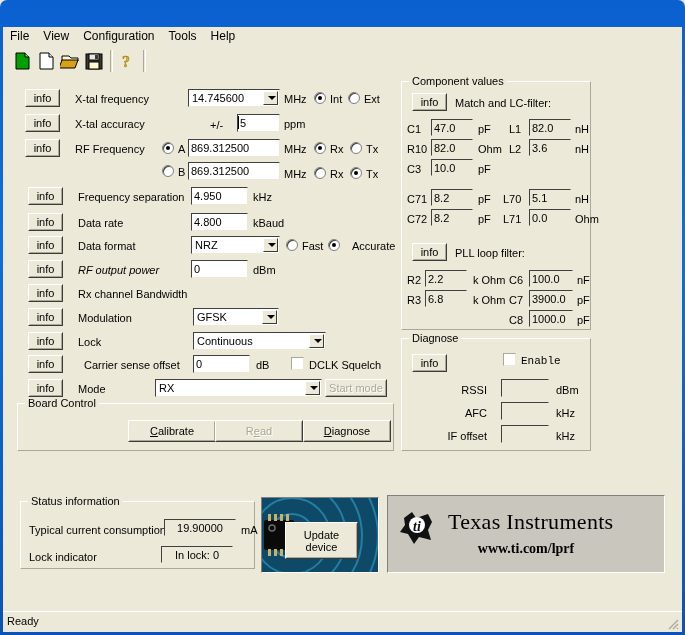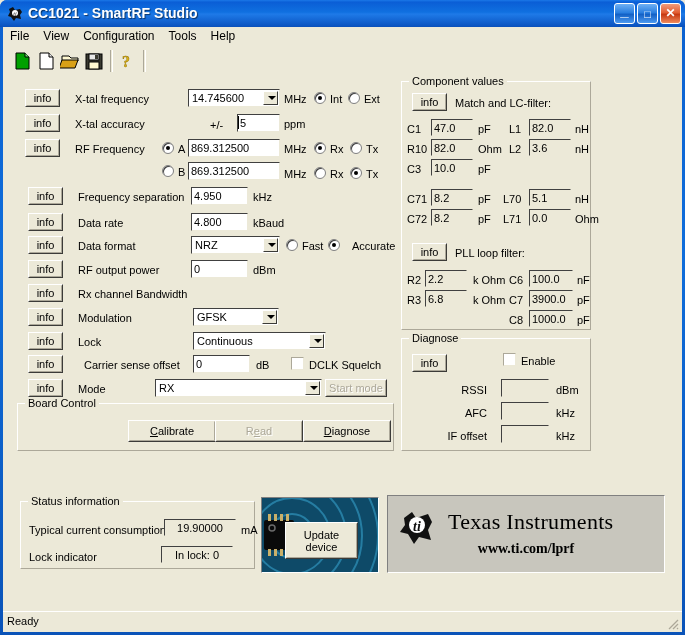--- a/index.html
+++ b/index.html
@@ -190,41 +190,20 @@
     background:#0d4f6e;
     border:1px solid #808080;border-right-color:#fff;border-bottom-color:#fff;}
   .underline{text-decoration:underline;}
 </style>
 </head>
 <body>
 
 <div id="app">
   <div class="win-frame"></div>
 
-  <div class="titlebar">
-    <svg class="title-ico" viewBox="0 0 17 17">
-      <path d="M2 4 L6 2 L8 5 L13 4 L15 7 L13 10 L14 14 L9 13 L7 16 L4 12 L1 11 L3 7 Z" fill="#111"></path>
-      <circle cx="8" cy="8" r="3" fill="#fff"></circle>
-      <text x="8" y="11" font-size="6" font-family="Liberation Serif, serif" font-style="italic" text-anchor="middle" fill="#111">ti</text>
-    </svg>
-    <div class="title-text">
-      <span>CC1021</span><span> - </span><span class="sub">SmartRF Studio</span>
-    </div>
-    <div class="win-btns">
-      <div class="wbtn min">
-          <span class="glyph">_</span>
-        </div>
-      <div class="wbtn max">
-          <span class="glyph">□</span>
-        </div>
-      <div class="wbtn close">
-          <span class="glyph">✕</span>
-        </div>
-    </div>
-  </div>
 
   <div class="client">
 
     <div class="menubar">
       <div class="mi">File</div>
       <div class="mi">View</div>
       <div class="mi">Configuration</div>
       <div class="mi">Tools</div>
       <div class="mi">Help</div>
     </div>
@@ -365,21 +344,21 @@
       <span class="v">NRZ</span>
       <span class="arrowbox">
           <i></i>
         </span>
     </div>
     <div class="radio" style="left:283px;top:212px;"></div>
     <div class="lbl" style="left:299px;top:213px;">Fast</div>
     <div class="radio on" style="left:325px;top:212px;"></div>
     <div class="lbl" style="left:341px;top:213px;margin-left:8px;">Accurate</div>
 
-    <div class="lbl" style="left:75px;top:237px;">RF output power</div>
+    <div class="lbl" style="left:75px;top:237px;font-style:italic;">RF output power</div>
     <div class="inp" style="left:188px;top:233px;width:57px;height:18px;">
         <span class="v">0</span>
       </div>
     <div class="lbl" style="left:250px;top:237px;">dBm</div>
 
     <div class="lbl" style="left:75px;top:261px;">Rx channel Bandwidth</div>
 
     <div class="lbl" style="left:75px;top:285px;">Modulation</div>
     <div class="combo" style="left:190px;top:281px;width:86px;height:18px;">
       <span class="v">GFSK</span>
@@ -522,21 +501,21 @@
     <div class="lbl" style="left:574px;top:287px;">pF</div>
 
     <div class="gbox" style="left:398px;top:305px;width:190px;height:119px;">
       <div class="gframe"></div>
       <div class="glabel">Diagnose</div>
     </div>
     <div class="btn info" style="left:409px;top:327px;width:35px;height:18px;">
         <span class="cap">info</span>
       </div>
     <div class="chk" style="left:500px;top:326px;"></div>
-    <div class="lbl" style="left:518px;top:328px;">Enable</div>
+    <div class="lbl" style="left:518px;top:328px;font-family:Liberation Mono, monospace;">Enable</div>
 
     <div class="lbl r" style="left:426px;top:357px;width:58px;">RSSI</div>
     <div class="inp ro" style="left:498px;top:352px;width:48px;height:18px;">
         <span class="v"></span>
       </div>
     <div class="lbl" style="left:553px;top:357px;">dBm</div>
 
     <div class="lbl r" style="left:426px;top:380px;width:58px;">AFC</div>
     <div class="inp ro" style="left:498px;top:375px;width:48px;height:18px;">
         <span class="v"></span>

